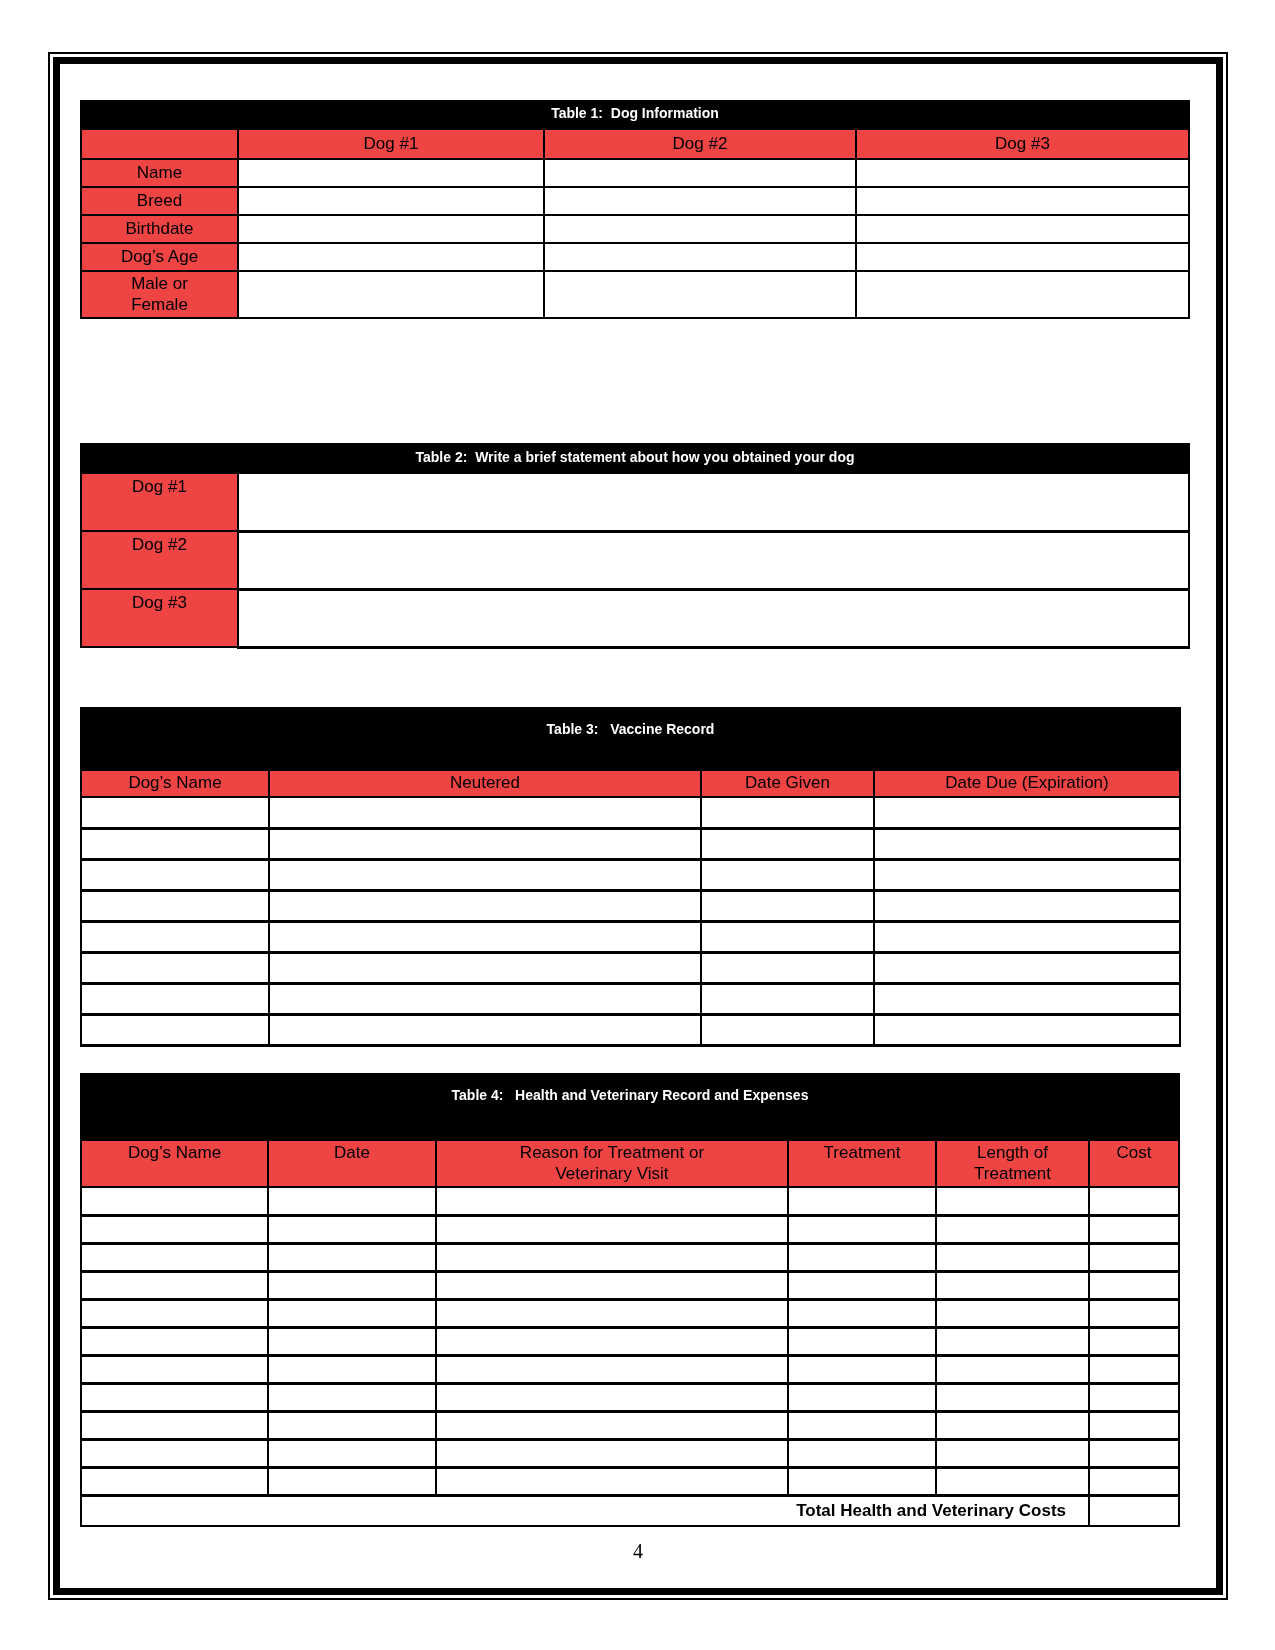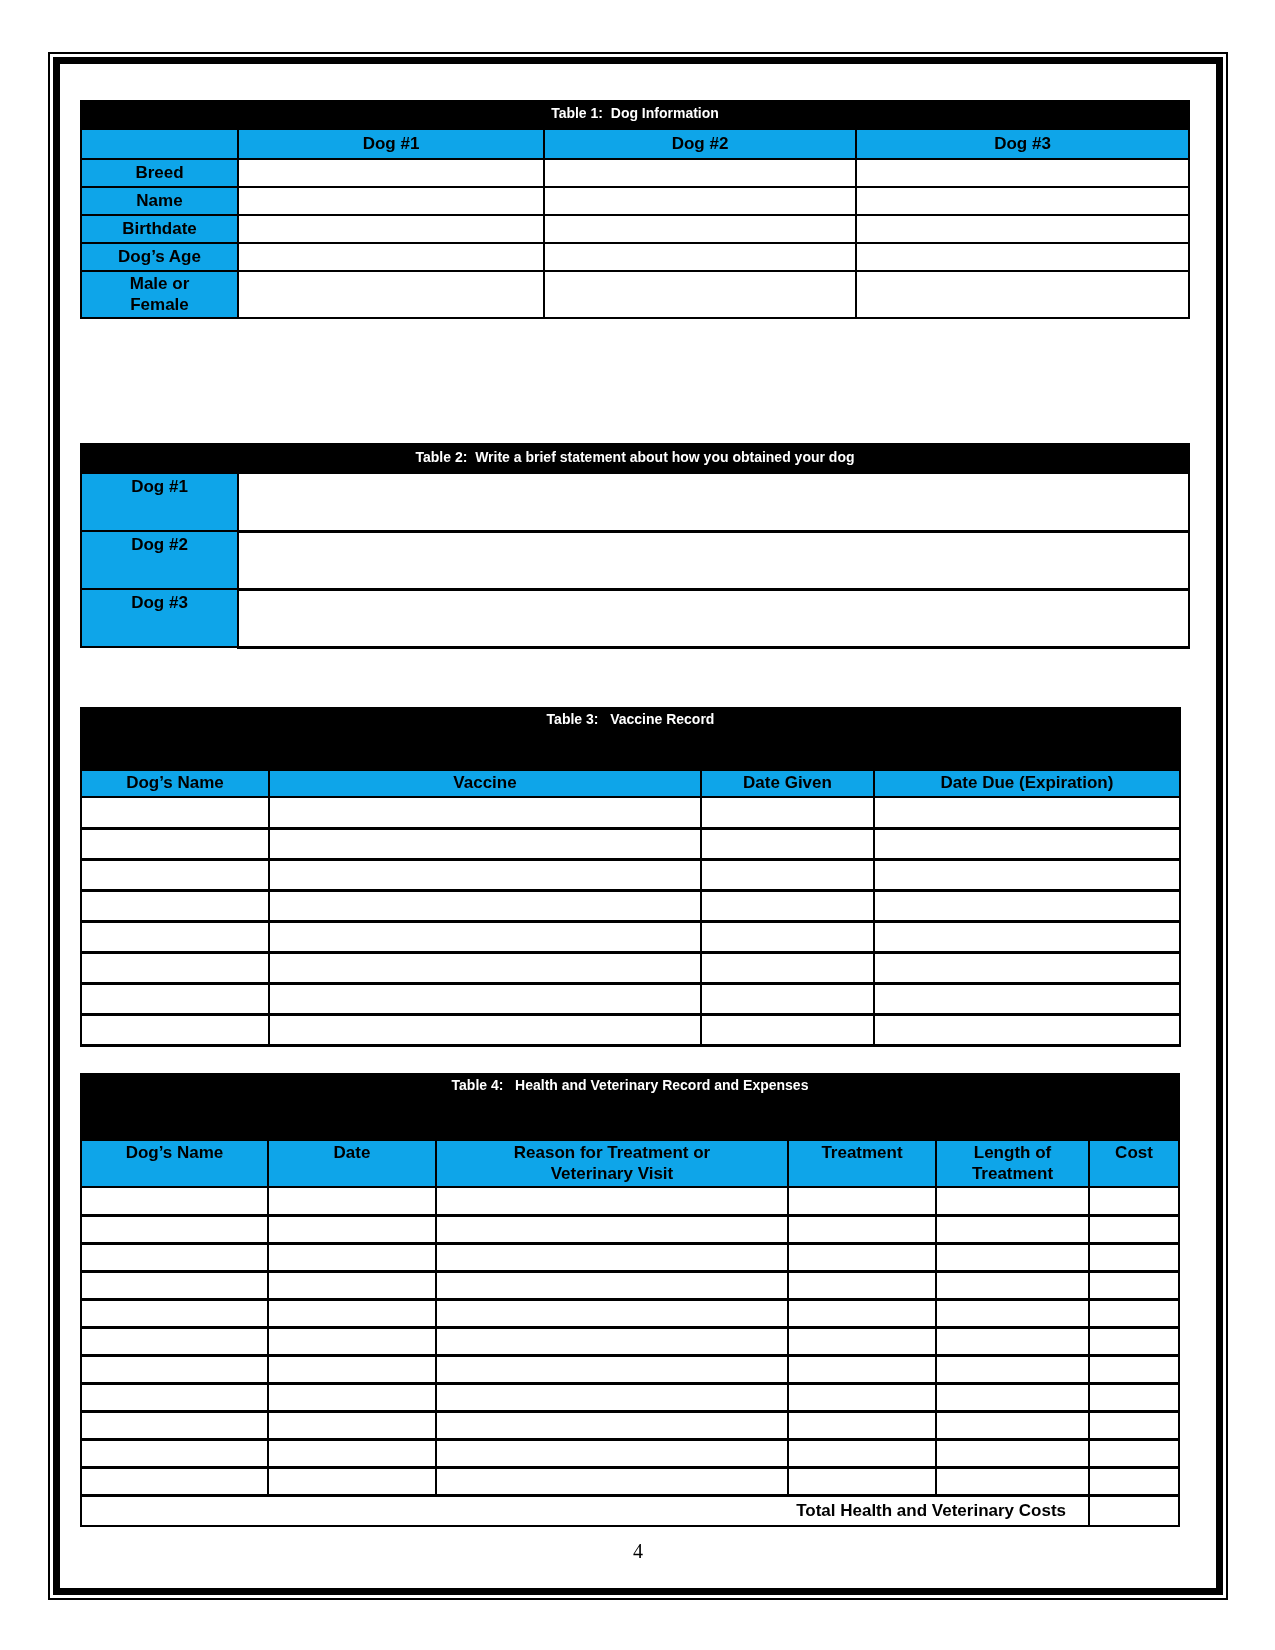--- a/index.html
+++ b/index.html
@@ -15,26 +15,26 @@
     border:2px solid #000; padding:3px;
   }
   .page-frame-inner { width:100%; height:100%; border:7px solid #000; }
 
   .tbl { position:absolute; left:80px; }
   .tbl-title {
     background:#000; color:#fff; font-weight:bold; font-size:14px;
     text-align:center; white-space:pre; line-height:1.25;
     display:flex; align-items:center; justify-content:center;
   }
-  .tbl-title.tall { align-items:flex-start; padding-top:4px; }
+  .tbl-title.tall { align-items:flex-start; padding-top:14px; }
 
   table { border-collapse:collapse; table-layout:fixed; width:100%; background:#fff; }
   td, th { border:2px solid #000; font-size:17px; vertical-align:middle; }
   .lbl {
-    background:#0ea5e9; font-weight:bold; text-align:center;
+    background:#ef4444; font-weight:normal; text-align:center;
     white-space:pre-line; line-height:1.22; padding:2px 4px;
   }
   .fill { background:#fff; }
 
   
   #t1 { top:100px; width:1110px; }
   #t1 .tbl-title { height:28px; }
   #t1 tr.hdr { height:30px; }
   #t1 tr.r-sm { height:28px; }
   #t1 tr.r-lg { height:42px; }
@@ -87,27 +87,27 @@
         <col>
       </colgroup>
     <tbody>
       <tr class="hdr">
         <th class="lbl"></th>
         <th class="lbl">Dog #1</th>
         <th class="lbl">Dog #2</th>
         <th class="lbl">Dog #3</th>
       </tr>
       <tr class="r-sm">
+        <th class="lbl">Name</th>
+        <td class="fill"></td>
+        <td class="fill"></td>
+        <td class="fill"></td>
+      </tr>
+      <tr class="r-sm">
         <th class="lbl">Breed</th>
-        <td class="fill"></td>
-        <td class="fill"></td>
-        <td class="fill"></td>
-      </tr>
-      <tr class="r-sm">
-        <th class="lbl">Name</th>
         <td class="fill"></td>
         <td class="fill"></td>
         <td class="fill"></td>
       </tr>
       <tr class="r-sm">
         <th class="lbl">Birthdate</th>
         <td class="fill"></td>
         <td class="fill"></td>
         <td class="fill"></td>
       </tr>
@@ -157,21 +157,21 @@
   <table>
     <colgroup>
         <col style="width:188px">
         <col style="width:432px">
         <col style="width:173px">
         <col>
       </colgroup>
     <thead>
       <tr class="hdr">
         <th class="lbl">Dog’s Name</th>
-        <th class="lbl">Vaccine</th>
+        <th class="lbl">Neutered</th>
         <th class="lbl">Date Given</th>
         <th class="lbl">Date Due (Expiration)</th>
       </tr>
     </thead>
     <tbody>
         <tr>
           <td class="fill"></td>
           <td class="fill"></td>
           <td class="fill"></td>
           <td class="fill"></td>

